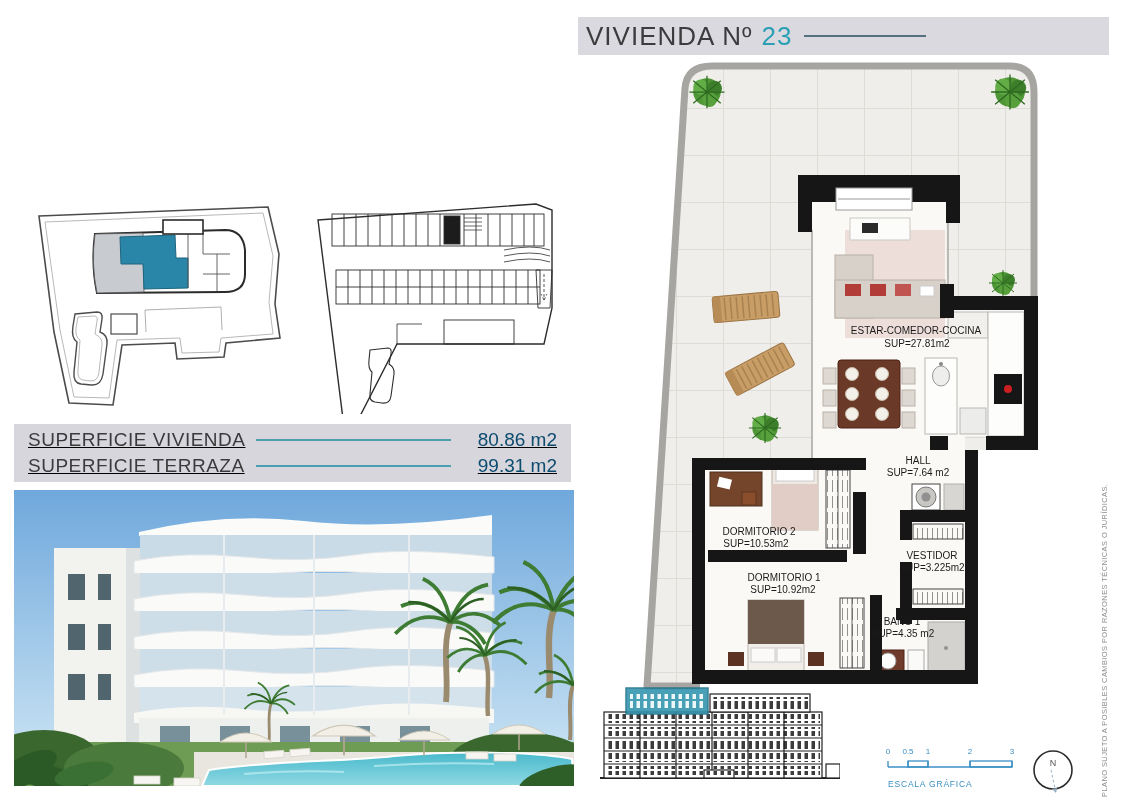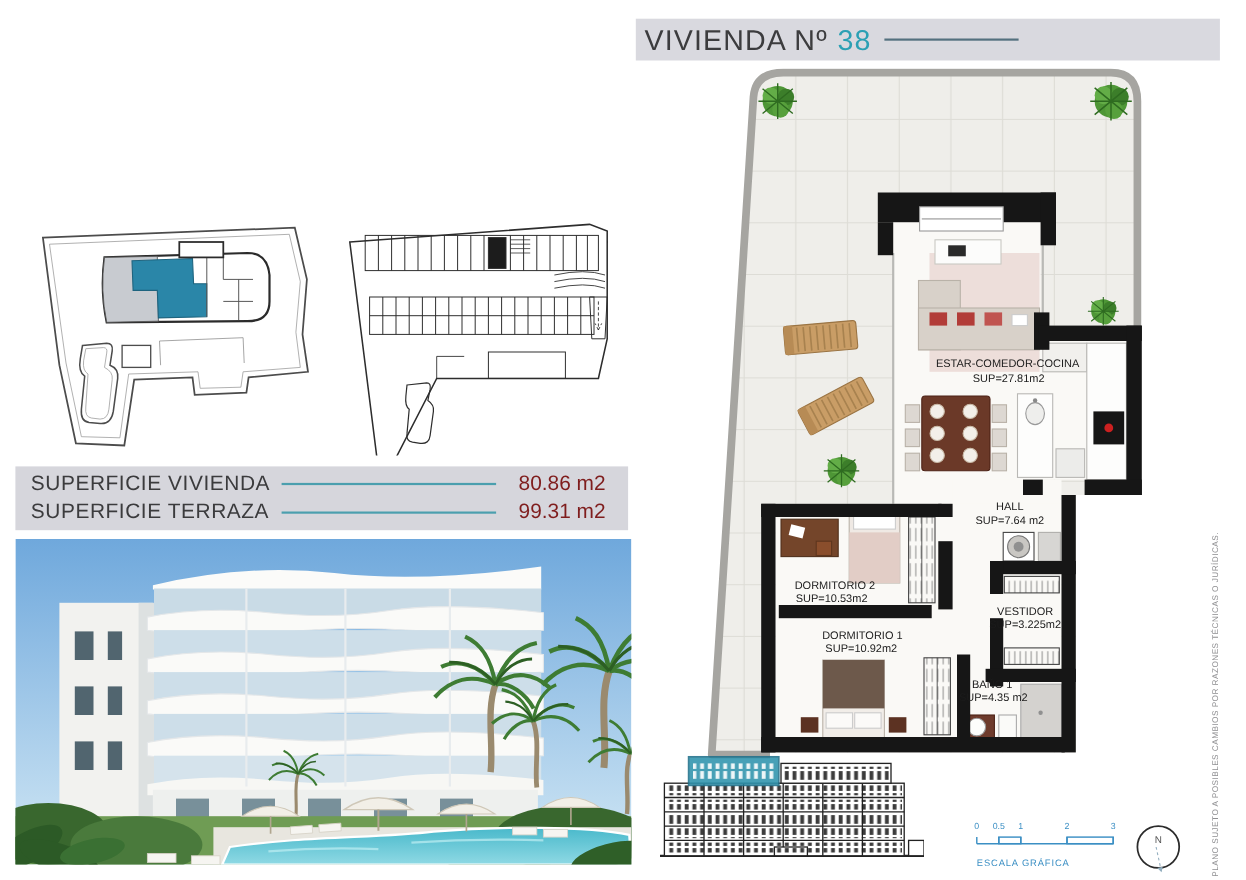--- a/index.html
+++ b/index.html
@@ -7,25 +7,25 @@
         font-family:"Liberation Sans",sans-serif;padding-left:47px;}
   
   .title-band{position:absolute;left:578px;top:17px;width:531px;height:38px;
         background:#d9d9df;display:flex;align-items:center;padding:0 8px;box-sizing:border-box;}
   .title-vivienda{font-size:26px;color:#3c3c3e;letter-spacing:1px;white-space:nowrap;}
   .title-number{font-size:26px;color:#2ba0b4;margin-left:9px;letter-spacing:1px;}
   .title-line{flex:1 1 auto;height:0;border-top:2px solid #54717f;margin:0 12px;max-width:122px;}
   .title-planta{font-size:26px;color:#4a9ccb;letter-spacing:1.5px;white-space:nowrap;margin-left:auto;}
   
   .surface-band{position:absolute;left:14px;top:424px;width:557px;height:58px;background:#d6d6dc;
-        display:flex;flex-direction:column;justify-content:center;gap:2px;box-sizing:border-box;padding:4px 14px;}
+        display:flex;flex-direction:column;justify-content:center;gap:2px;box-sizing:border-box;padding:4px 14px;text-decoration:underline;}
   .surface-row{display:flex;align-items:center;height:24px;}
   .surface-label{font-size:19px;color:#3b3b3d;letter-spacing:.5px;white-space:nowrap;width:228px;}
   .surface-line{flex:1 1 auto;height:0;border-top:2px solid #4b9fae;margin:0 14px 0 0;}
-  .surface-value{font-size:19px;color:#7f1d1d;width:92px;text-align:center;white-space:nowrap;}
+  .surface-value{font-size:19px;color:#0c4a6e;width:92px;text-align:right;white-space:nowrap;}
   
   .siteplan1{position:absolute;left:25px;top:192px;}
   .siteplan2{position:absolute;left:312px;top:192px;}
   .photo{position:absolute;left:14px;top:490px;}
   .floorplan{position:absolute;left:630px;top:62px;}
   .elevation{position:absolute;left:600px;top:680px;}
   .scalebar{position:absolute;left:880px;top:742px;}
   .compass{position:absolute;left:1030px;top:744px;}
   .disclaimer{position:absolute;left:1100px;top:463px;height:334px;width:18px;
         writing-mode:vertical-rl;transform:rotate(180deg);font-size:7.5px;color:#8f8f92;
@@ -33,21 +33,21 @@
   text{font-family:"Liberation Sans",sans-serif;}
   .plan-label{font-size:10px;fill:#1b1b1b;text-anchor:middle;}
 </style>
 </head>
 <body>
 
 <div class="page">
 
   <div class="title-band">
     <span class="title-vivienda">VIVIENDA Nº</span>
-    <span class="title-number">38</span>
+    <span class="title-number">23</span>
     <span class="title-line"></span>
   </div>
 
   <svg class="siteplan1" width="272" height="222" viewBox="0 0 272 222">
     <g fill="none" stroke="#4c4c4c" stroke-width="1.6">
       <path d="M14,24 L243,15 L254,62 L250,112 L255,146 L201,151 L199,165 L152,167 L150,151 L97,153 L88,213 L44,211 L29,140 Z"></path>
       <path d="M20,30 L238,21 L248,64 L244,110 L248,142 L196,146 L194,160 L157,161 L155,146 L92,148 L84,206 L49,205 L35,138 Z" stroke-width="0.7" stroke="#9a9a9a"></path>
     </g>
 
     <g>

